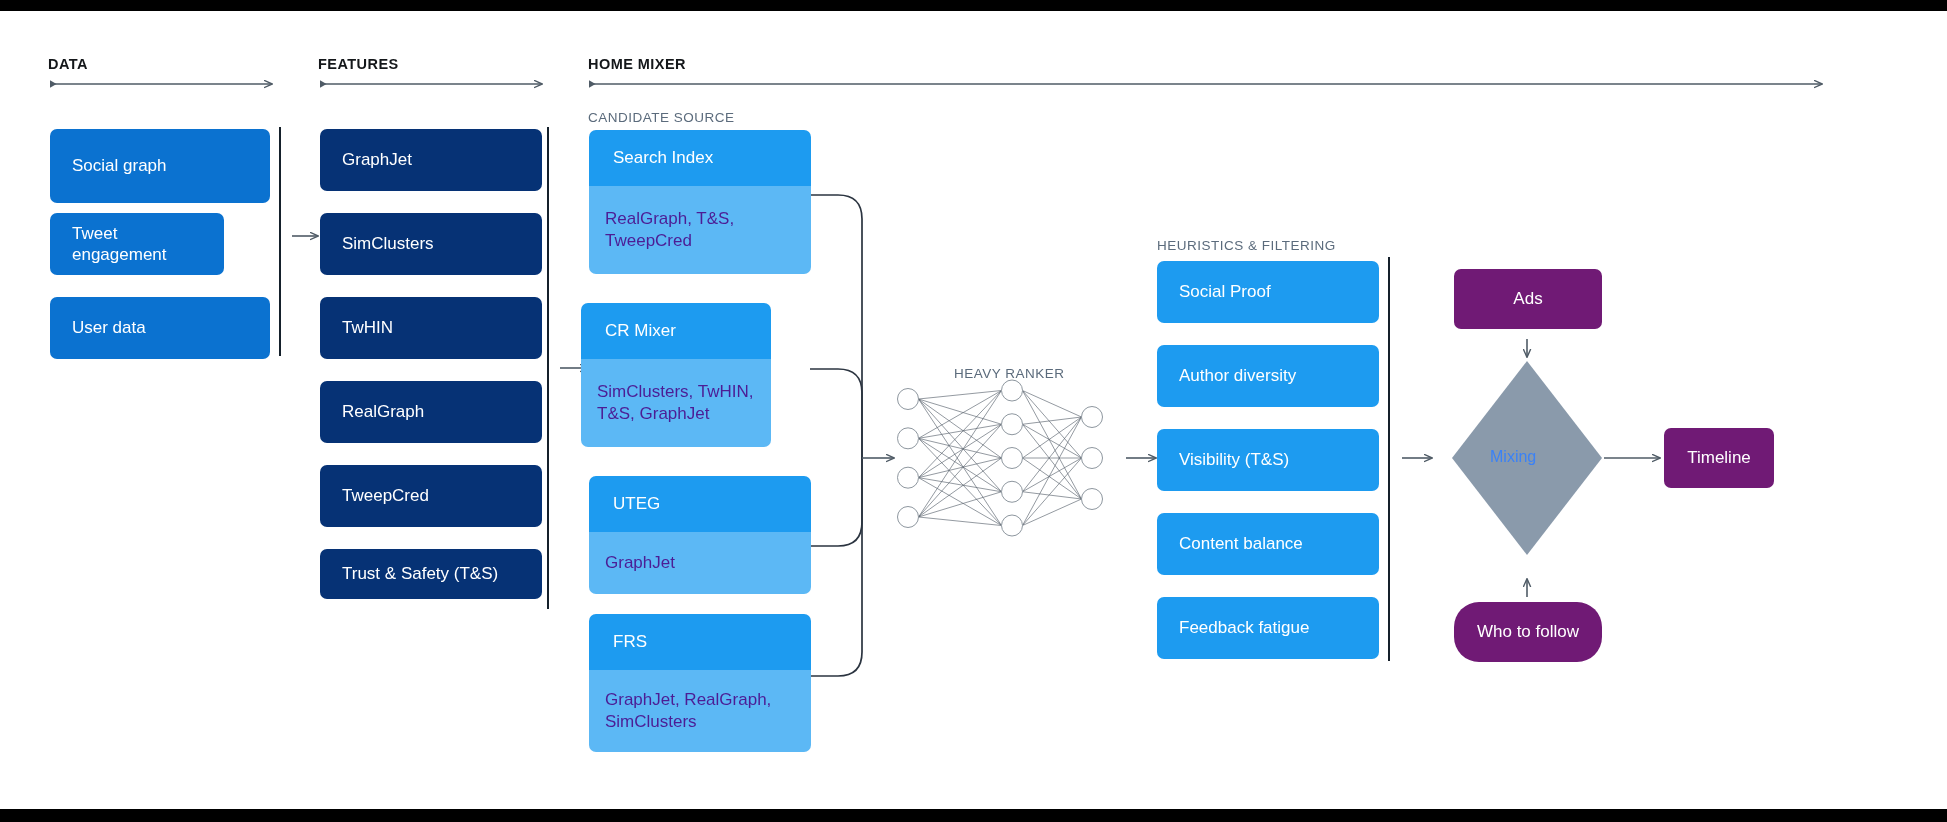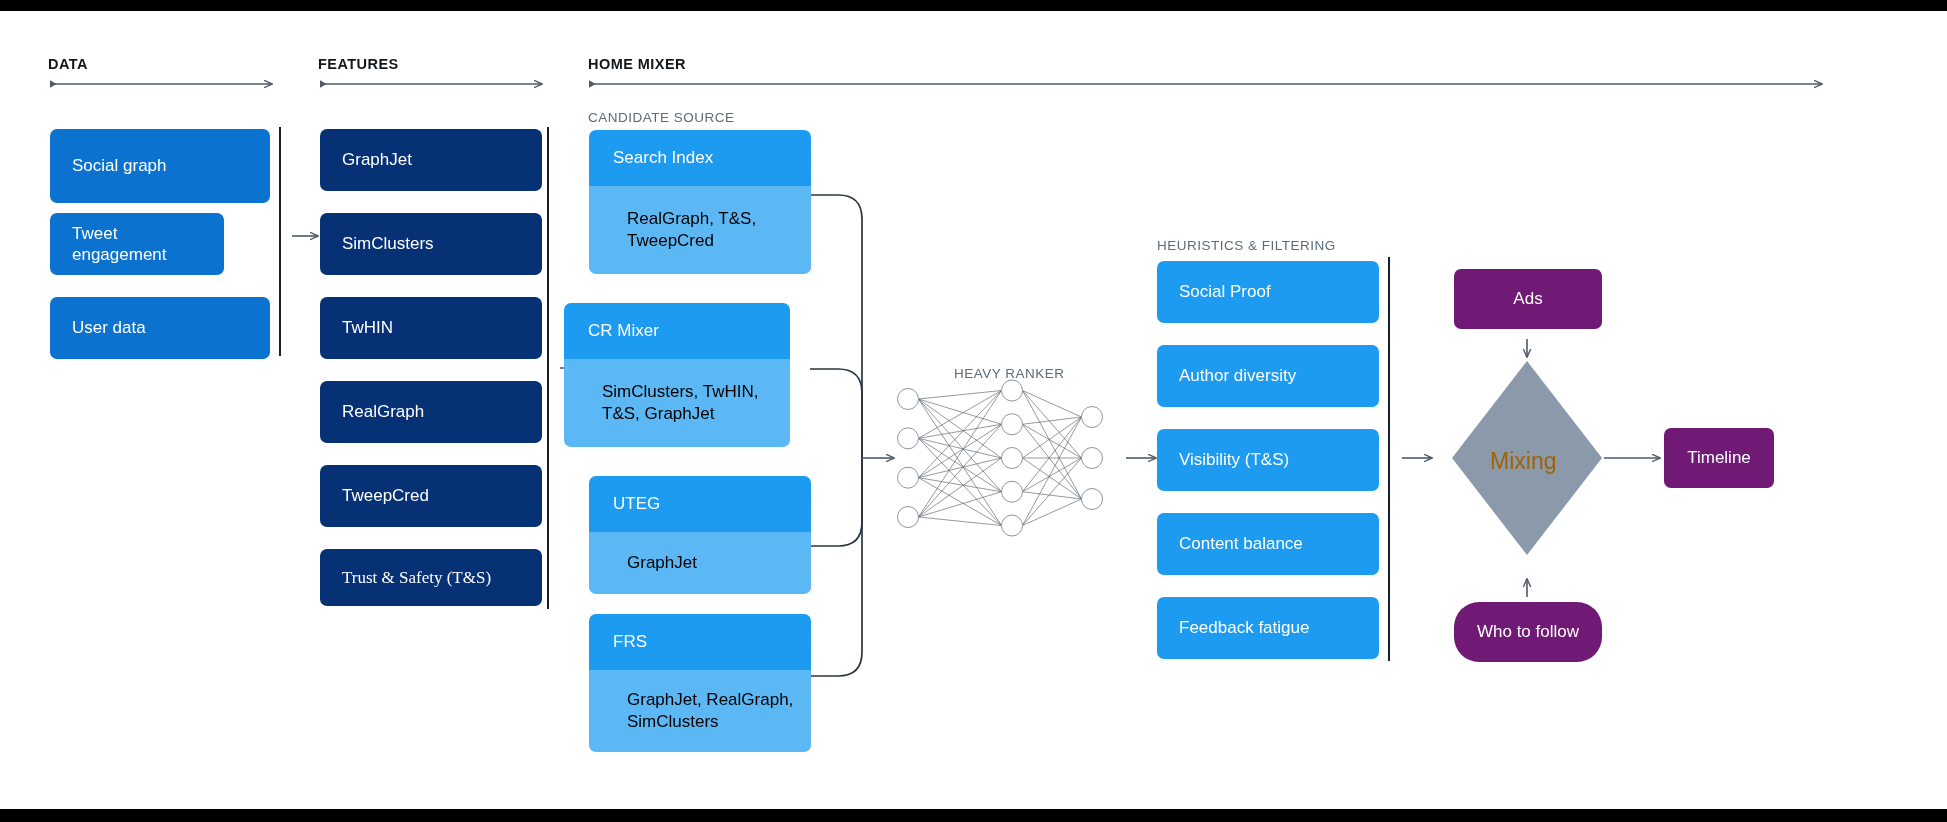--- a/index.html
+++ b/index.html
@@ -81,44 +81,44 @@
     display: flex;
     align-items: center;
     padding-left: 24px;
     box-sizing: border-box;
     width: 100%;
   }
   .cs-body {
     position: absolute;
     background: #5cb8f5;
     border-radius: 0 0 7px 7px;
-    color: #000000;
+    color: #4c1d95;
     font-size: 17px;
     line-height: 1.3;
     display: flex;
     align-items: center;
-    padding-left: 38px;
+    padding-left: 16px;
     padding-right: 10px;
     box-sizing: border-box;
     width: 100%;
     white-space: pre-line;
   }
 
   
   .svg-layer {
     position: absolute;
     top: 0; left: 0;
     width: 1947px;
     height: 798px;
     pointer-events: none;
   }
   .diamond-label {
     position: absolute;
-    color: #a16207;
-    font-size: 23px;
+    color: #3b82f6;
+    font-size: 16px;
     white-space: nowrap;
   }
   .nn-label {
     position: absolute;
     font-size: 13.5px;
     letter-spacing: 0.5px;
     color: #5b6b7c;
     white-space: nowrap;
   }
 </style>
@@ -232,29 +232,29 @@
 
   <div class="box data" style="left:50px; top:118px; width:220px; height:74px;">Social graph</div>
   <div class="box data" style="left:50px; top:202px; width:174px; height:62px;">Tweet engagement</div>
   <div class="box data" style="left:50px; top:286px; width:220px; height:62px;">User data</div>
 
   <div class="box feature" style="left:320px; top:118px; width:222px; height:62px;">GraphJet</div>
   <div class="box feature" style="left:320px; top:202px; width:222px; height:62px;">SimClusters</div>
   <div class="box feature" style="left:320px; top:286px; width:222px; height:62px;">TwHIN</div>
   <div class="box feature" style="left:320px; top:370px; width:222px; height:62px;">RealGraph</div>
   <div class="box feature" style="left:320px; top:454px; width:222px; height:62px;">TweepCred</div>
-  <div class="box feature" style="left:320px; top:538px; width:222px; height:57px;font-family:Liberation Serif, serif;">Trust &amp; Safety (T&amp;S)</div>
+  <div class="box feature" style="left:320px; top:538px; width:222px; height:50px;">Trust &amp; Safety (T&amp;S)</div>
 
   <div class="cs-group" style="left:589px; top:119px; width:222px; height:144px;">
     <div class="cs-head" style="top:0; height:56px;">Search Index</div>
     <div class="cs-body" style="top:56px; height:88px;">RealGraph, T&amp;S,
 TweepCred</div>
   </div>
 
-  <div class="cs-group" style="left:564px; top:292px; width:226px; height:144px;border-radius:12px;">
+  <div class="cs-group" style="left:581px; top:292px; width:190px; height:144px;border-radius:12px;">
     <div class="cs-head" style="top:0; height:56px;">CR Mixer</div>
     <div class="cs-body" style="top:56px; height:88px;">SimClusters, TwHIN,
 T&amp;S, GraphJet</div>
   </div>
 
   <div class="cs-group" style="left:589px; top:465px; width:222px; height:118px;">
     <div class="cs-head" style="top:0; height:56px;">UTEG</div>
     <div class="cs-body" style="top:56px; height:62px;">GraphJet</div>
   </div>
 

